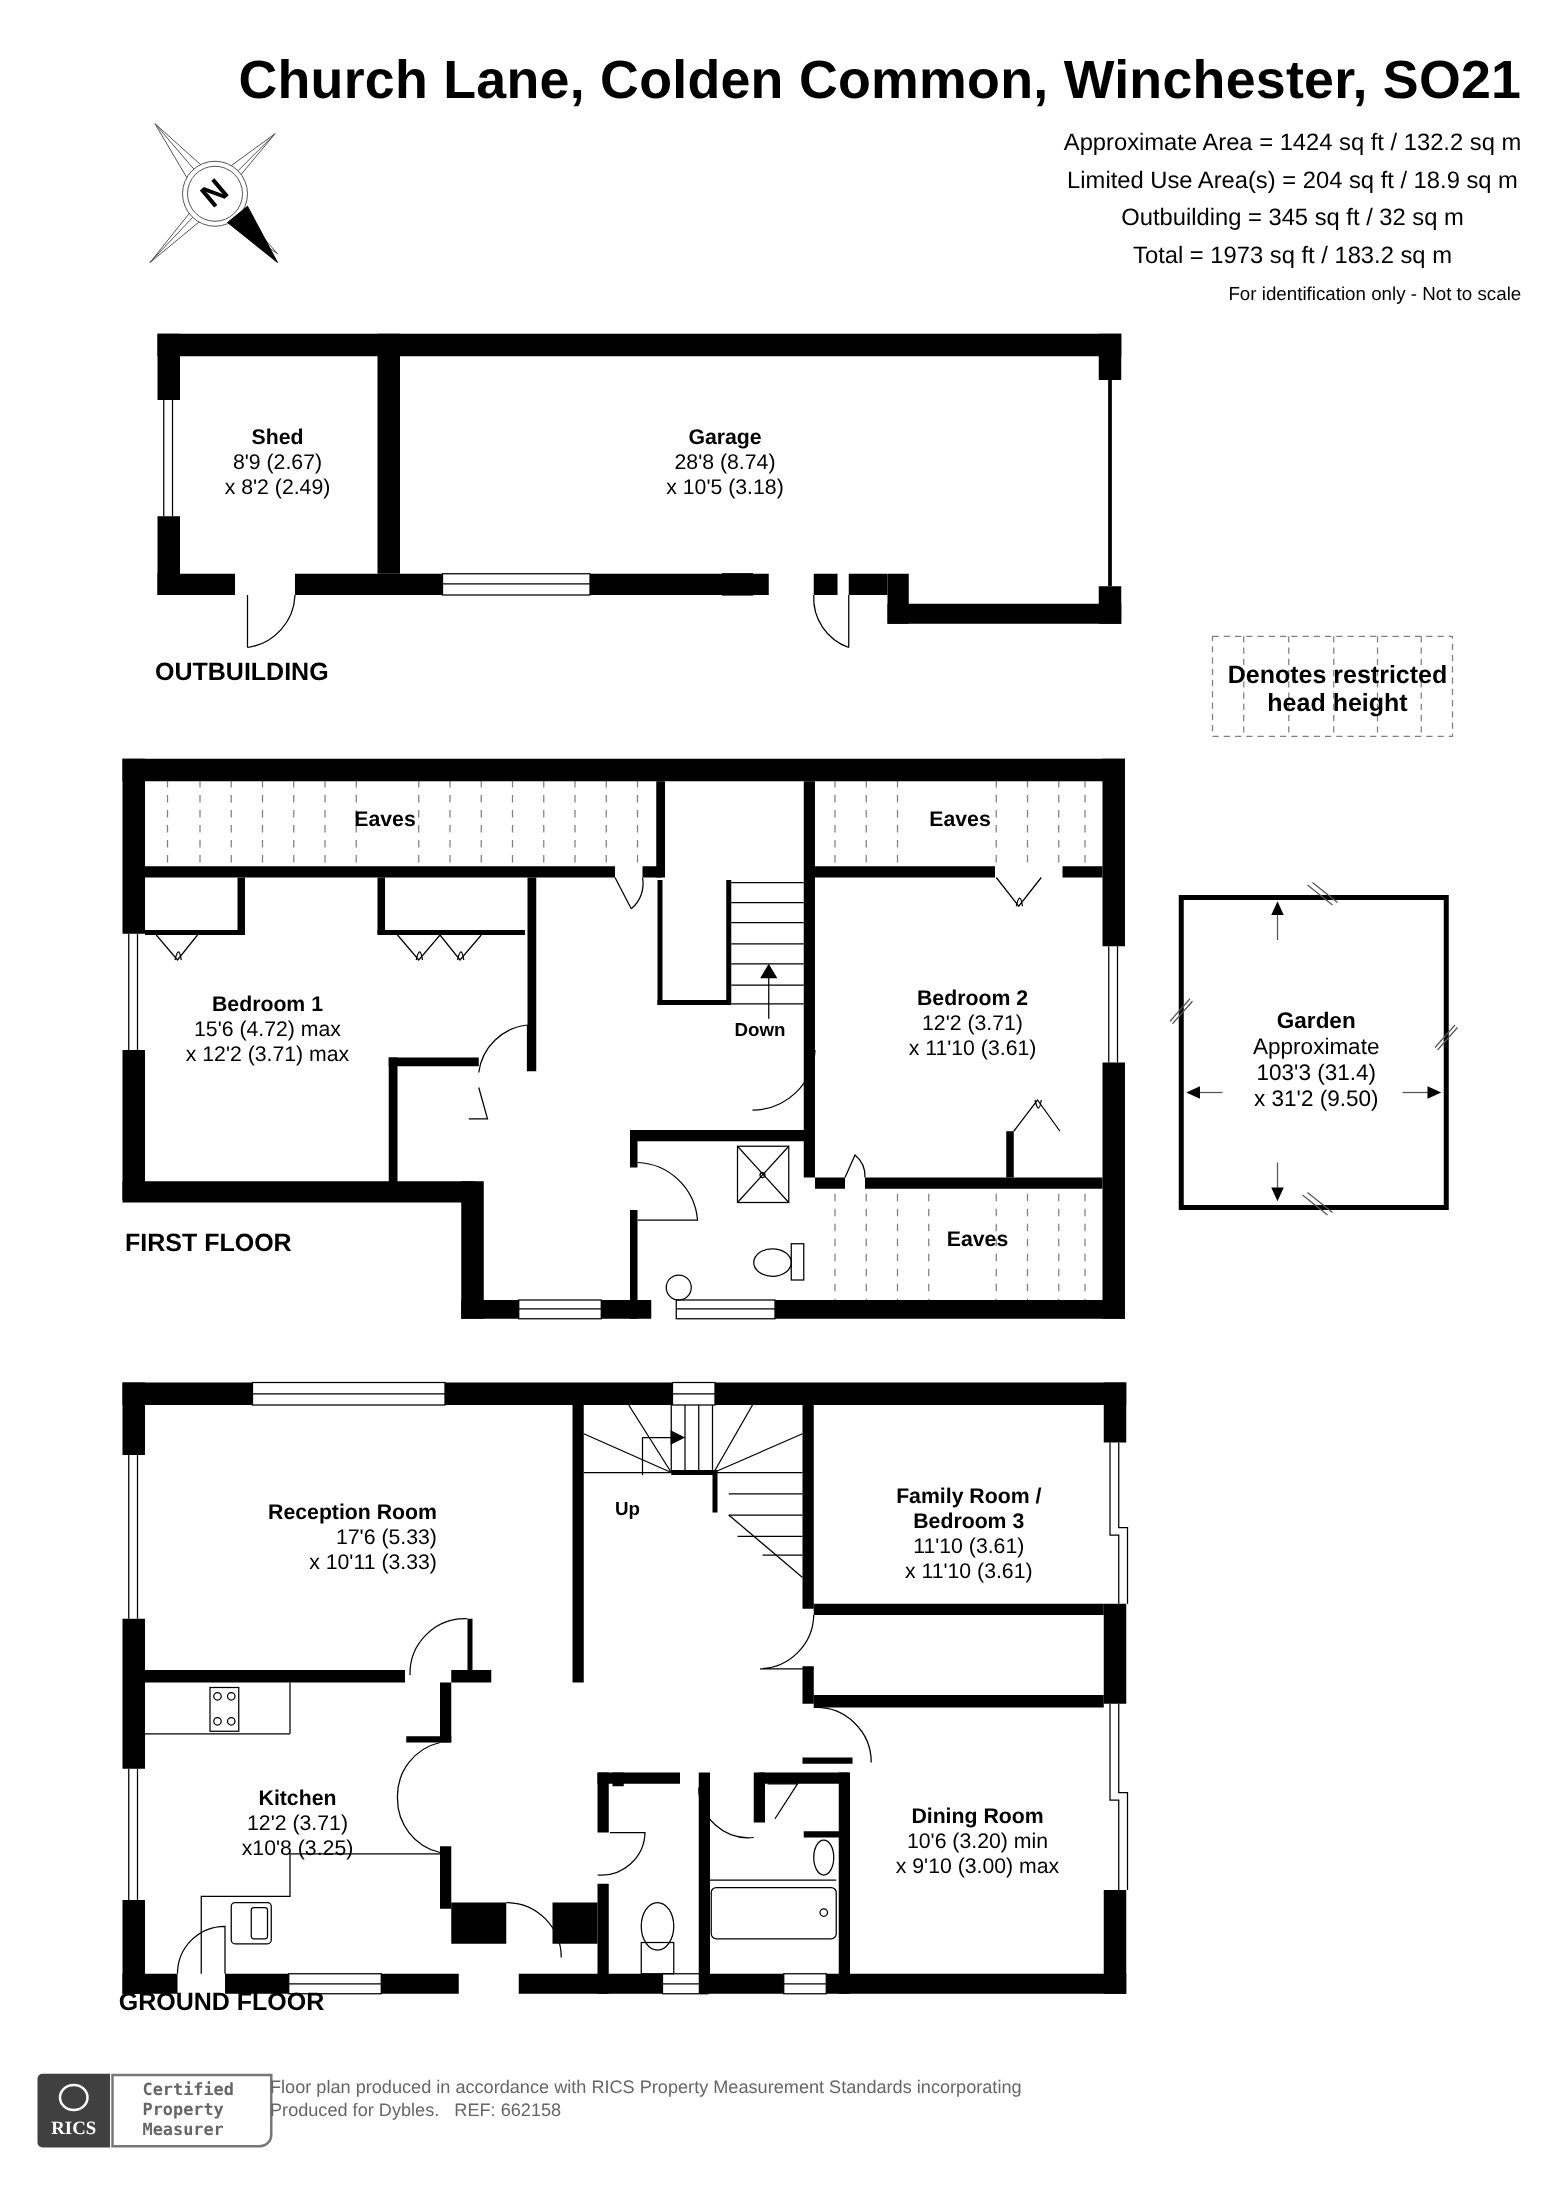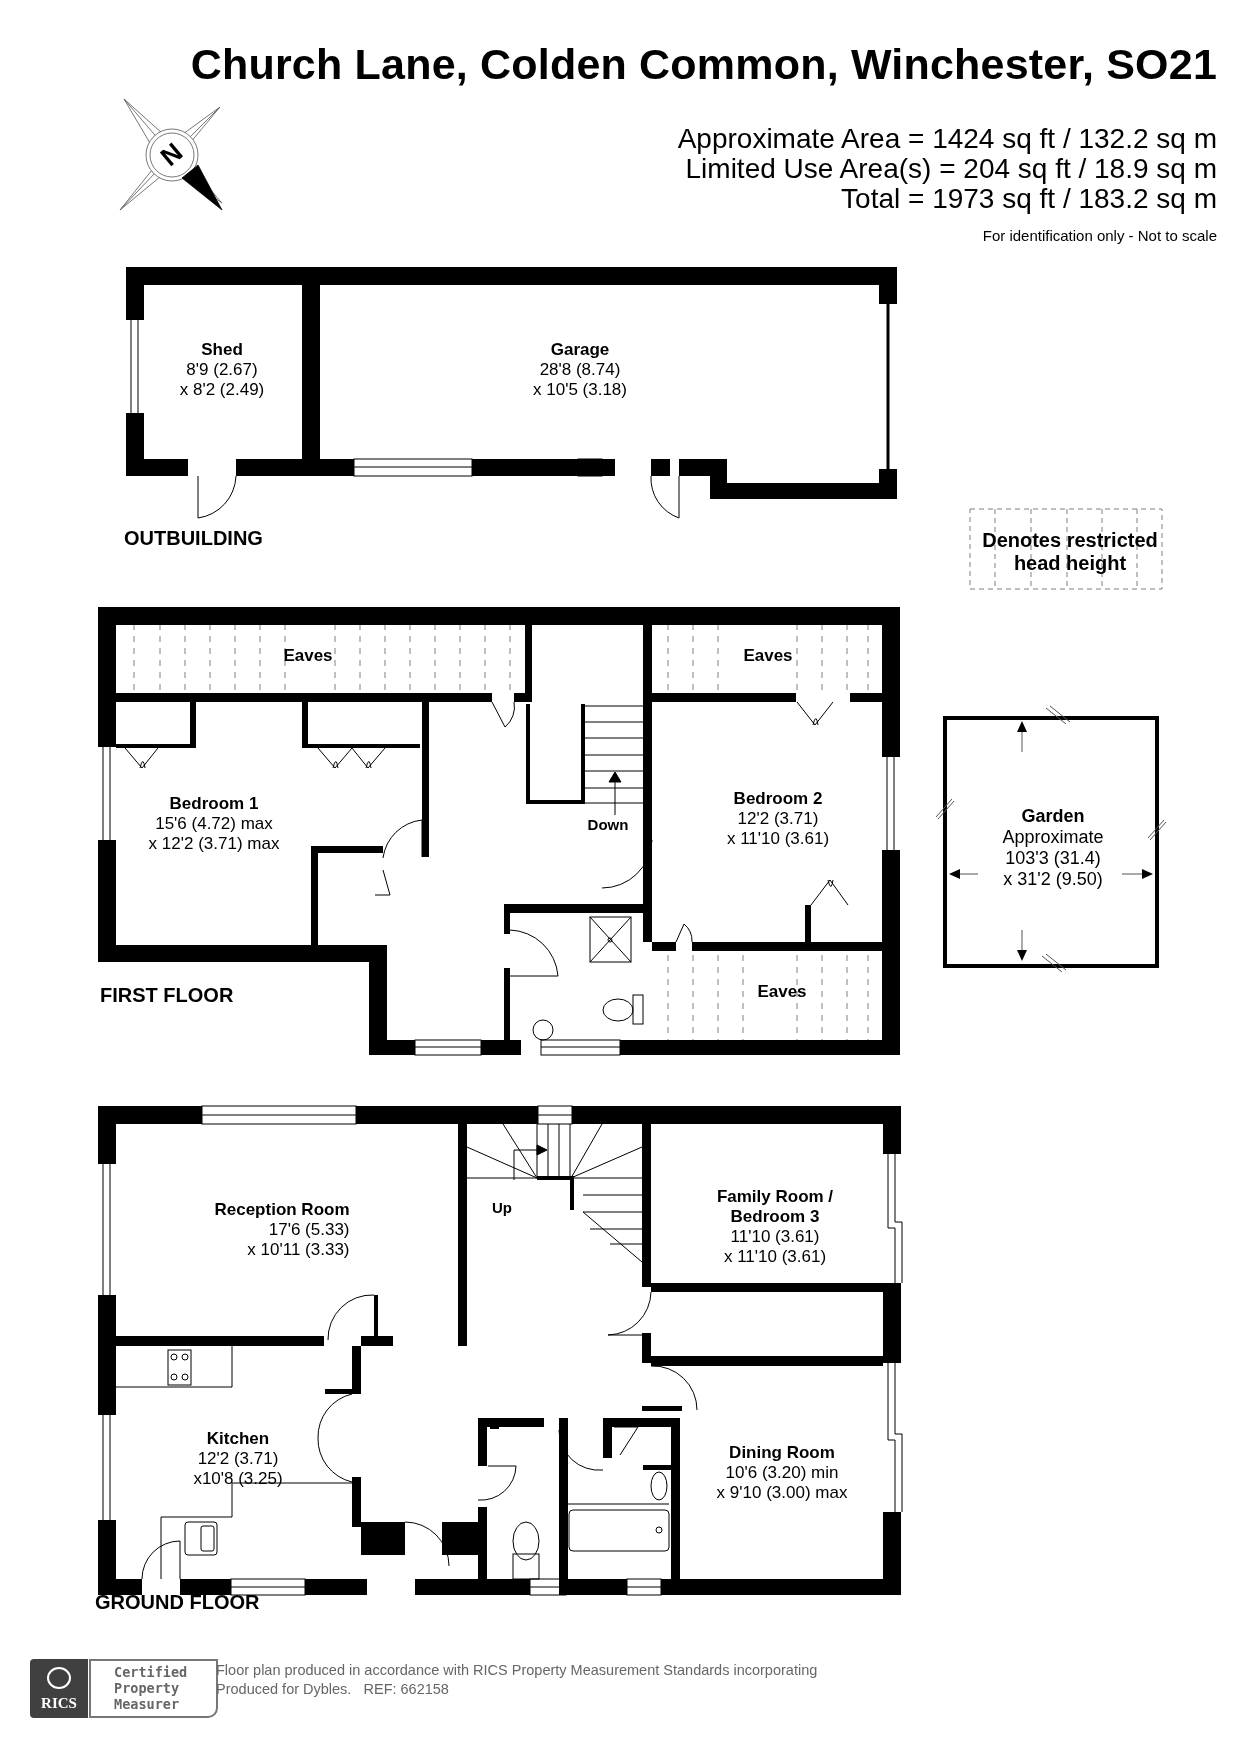--- a/index.html
+++ b/index.html
@@ -1,19 +1,19 @@
 <!DOCTYPE html>
 <html><head>
 <meta charset="utf-8">
 <style>
   html,body{margin:0;padding:0;background:#fff;}
   body{width:1241px;height:1755px;position:relative;overflow:hidden;font-family:"Liberation Sans",sans-serif;color:#000;}
   .abs{position:absolute;}
   .title{right:24px;top:40px;font-size:43px;font-weight:bold;letter-spacing:0.2px;white-space:nowrap;}
-  .areas{right:24px;top:100px;text-align:right;font-size:28px;line-height:30px;margin-top:24px;}
+  .areas{right:24px;top:100px;text-align:center;font-size:19px;line-height:30px;}
   .areas div{white-space:nowrap;}
   .note{right:24px;top:227px;font-size:15px;white-space:nowrap;}
   svg.plan{position:absolute;left:0;top:0;}
   .room{position:absolute;text-align:center;font-size:17px;line-height:20px;transform:translateX(-50%);white-space:nowrap;}
   .room .rn{font-weight:bold;}
   .floor-label{position:absolute;font-size:20px;font-weight:bold;white-space:nowrap;}
   .legend{position:absolute;left:975px;top:511px;width:190px;height:82px;display:flex;align-items:center;justify-content:center;text-align:center;font-size:20px;font-weight:bold;line-height:23px;}
   .footer-text{position:absolute;left:216px;top:1661px;font-size:14.5px;line-height:19px;color:#666;}
   .rics{position:absolute;left:30px;top:1659px;width:58px;height:59px;background:#404040;border-radius:4px 0 0 4px;color:#fff;}
   .rics .lion{position:absolute;left:17px;top:8px;width:24px;height:22px;border:2px solid #fff;border-radius:50%;box-sizing:border-box;}
@@ -22,20 +22,21 @@
   .cert div{padding-left:11px;}
   .cert div:first-child{margin-top:3px;}
 </style>
 </head>
 <body>
 
 <div class="abs title">Church Lane, Colden Common, Winchester, SO21</div>
 <div class="abs areas">
   <div>Approximate Area = 1424 sq ft / 132.2 sq m</div>
   <div>Limited Use Area(s) = 204 sq ft / 18.9 sq m</div>
+  <div>Outbuilding = 345 sq ft / 32 sq m</div>
   <div>Total = 1973 sq ft / 183.2 sq m</div>
 </div>
 <div class="abs note">For identification only - Not to scale</div>
 
 <svg class="plan" width="1241" height="1755" viewBox="0 0 1241 1755">
 
   <g stroke="#555" stroke-width="0.8" fill="none">
     <polygon points="124,99 172,142 220,107 180,155 222,203 172,167 120,210 160,160"></polygon>
     <line x1="124" y1="99" x2="172" y2="155"></line>
     <line x1="220" y1="107" x2="172" y2="155"></line>

